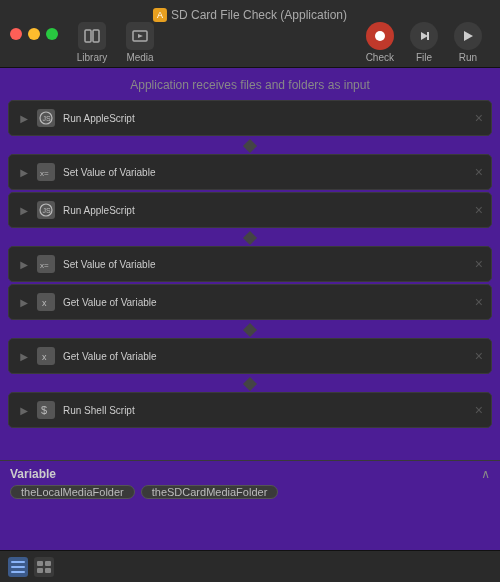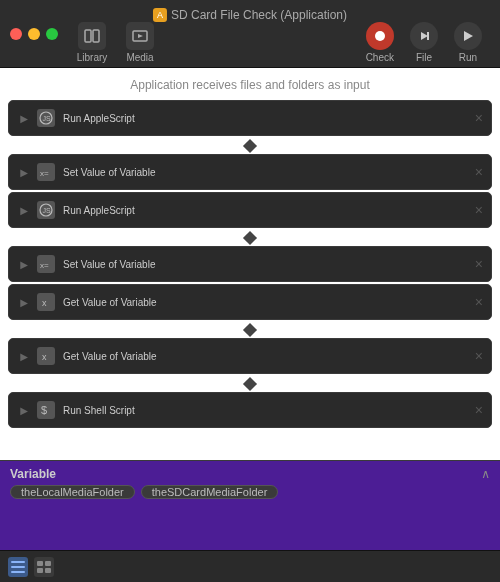--- a/index.html
+++ b/index.html
@@ -117,21 +117,21 @@
       font-size: 10px;
       color: #aaa;
     }
     .record-icon { background: #c0392b; }
     .step-icon { background: #3c3c3c; color: #ccc; }
     .stop-icon { background: #555; color: #888; }
     .run-icon { background: #3c3c3c; color: #ccc; }
 
     
     .main-content {
-      background: #ffffff;
+      background: #4c1d95;
       padding: 0;
       height: calc(582px - 68px - 90px);
       overflow-y: auto;
     }
 
     .input-description {
       text-align: center;
       font-size: 12px;
       color: #888;
       padding: 10px 0 8px 0;

